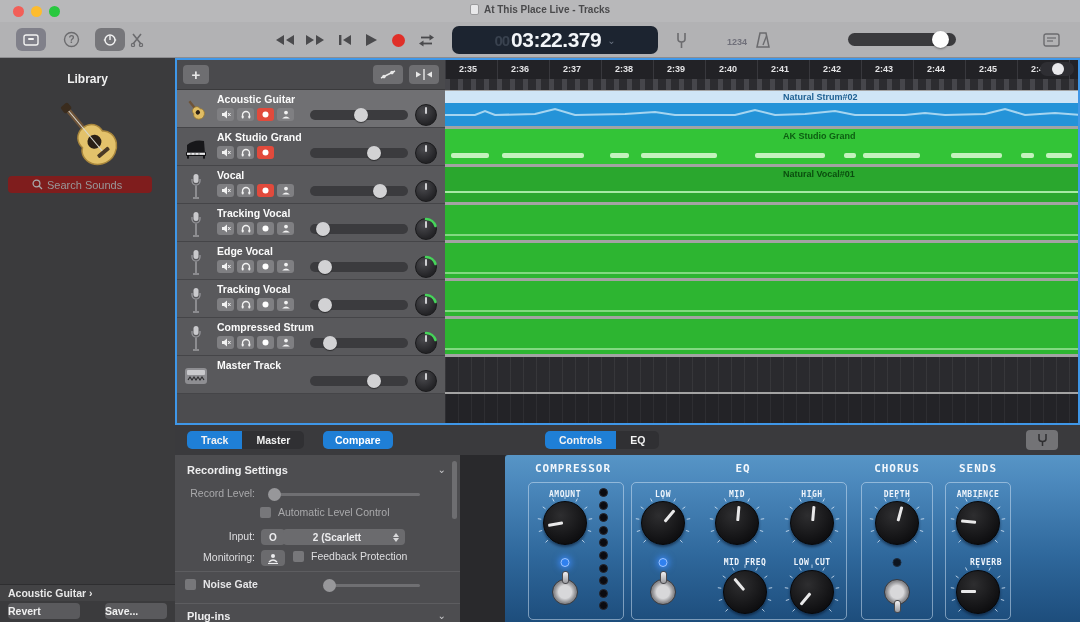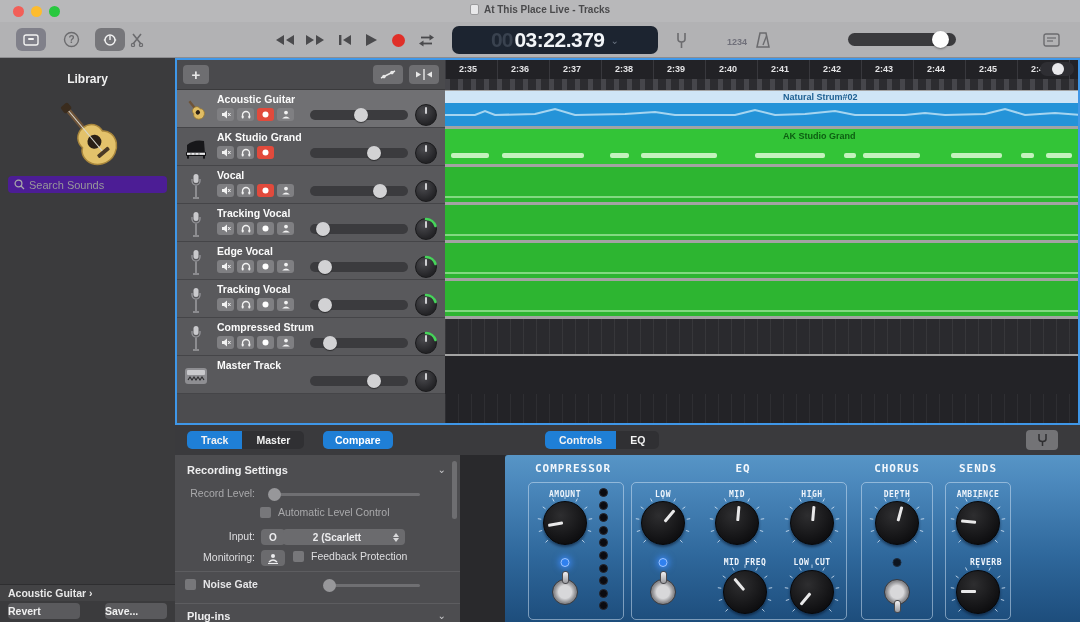--- a/index.html
+++ b/index.html
@@ -13,32 +13,32 @@
   #tl-close{ left:13px; background:#f25f58; } #tl-min{ left:31px; background:#fdbc2e; } #tl-max{ left:49px; background:#28c83f; }
   #win-title { position:absolute; top:4px; left:0; right:0; text-align:center; font-size:10px; font-weight:bold; color:#4a4a4c; }
   #doc-icon { display:inline-block; width:9px; height:11px; background:#e8e8ea; border:1px solid #9a9a9c; border-radius:2px; vertical-align:-2px; margin-right:5px; }
 
   
   #toolbar { position:absolute; left:0; top:22px; width:1080px; height:36px; background:#b2b2b4; border-bottom:1px solid #8d8d90; }
   .tb-btn { position:absolute; top:6px; width:30px; height:23px; border-radius:6px; display:flex; align-items:center; justify-content:center; }
   .tb-dark { background:#80808a; }
   .transport { position:absolute; top:8px; display:flex; align-items:center; justify-content:center; width:26px; height:20px; }
   #lcd { position:absolute; left:452px; top:4px; width:206px; height:28px; background:#1c2430; border-radius:7px; display:flex; align-items:center; justify-content:center; gap:2px; }
-  #lcd-dim { color:#39424f; font-size:21px; font-weight:bold; letter-spacing:-1px; }
+  #lcd-dim { color:#39424f; font-size:15px; font-weight:bold; letter-spacing:-1px; }
   #lcd-time { color:#f2f5f8; font-size:21px; font-weight:bold; letter-spacing:-0.5px; }
   #lcd-chevron { color:#6a7482; font-size:10px; margin-left:4px; }
   #master-volume { position:absolute; left:848px; top:11px; width:108px; height:13px; background:#3a3a3d; border-radius:7px; }
   #master-volume-knob { position:absolute; top:-2px; left:84px; width:17px; height:17px; border-radius:50%; background:#fdfdfd; box-shadow:0 1px 2px rgba(0,0,0,.4); }
   #count-in { position:absolute; left:727px; top:15px; font-size:9px; font-weight:bold; color:#70707a; letter-spacing:0; }
 
   
   #library { position:absolute; left:0; top:58px; width:175px; height:564px; background:#3b3b3d; }
   #library-title { text-align:center; padding-top:14px; font-size:12px; font-weight:bold; color:#f0f0f0; }
   #library-art { position:absolute; left:50%; top:38px; transform:translateX(-50%); }
-  #search-field { position:absolute; left:8px; top:118px; width:159px; height:17px; background:#4c1d95; border-radius:4px; display:flex; align-items:center; padding:0 6px; gap:4px; }
+  #search-field { position:absolute; left:8px; top:118px; width:144px; height:17px; background:#7f1d1d; border-radius:4px; display:flex; align-items:center; padding:0 24px; gap:4px; }
   #search-field span.ph { color:#98989a; font-size:11px; }
   #library-list { position:absolute; left:0; top:142px; width:175px; }
   .lib-item { height:18px; line-height:18px; padding-left:9px; font-size:11px; font-weight:bold; color:#f2f2f2; }
   .lib-item.selected { background:#5c5c5f; }
   #library-footer { position:absolute; left:0; bottom:0; width:175px; height:38px; }
   #patch-name { height:17px; line-height:17px; padding-left:8px; font-size:10.5px; font-weight:bold; color:#e8e8e8; background:#434345; border-top:1px solid #2e2e30; }
   .foot-btn { position:absolute; bottom:3px; height:16px; border-radius:4px; background:#5a5a5d; color:#f0f0f0; font-size:10.5px; font-weight:bold; line-height:16px; }
   #revert-btn { left:8px; width:72px; } #save-btn { left:105px; width:62px; }
 
   
@@ -685,20 +685,26 @@
               <div class="midi-note" style="left: 26%; width: 3%;"></div>
               <div class="midi-note" style="left: 31%; width: 12%;"></div>
               <div class="midi-note" style="left: 49%; width: 11%;"></div>
               <div class="midi-note" style="left: 63%; width: 2%;"></div>
               <div class="midi-note" style="left: 66%; width: 9%;"></div>
               <div class="midi-note" style="left: 80%; width: 8%;"></div>
               <div class="midi-note" style="left: 91%; width: 2%;"></div>
               <div class="midi-note" style="left: 95%; width: 4%;"></div>
             </div>
           </div>
+          <div class="lane lane-audio">
+            <div class="lane-fill">
+              <span class="rg-label">Natural Vocal#01</span>
+              <div class="wave-line"></div>
+            </div>
+          </div>
           <div class="lane lane-solid">
             <div class="lane-fill">
               <div class="solid-line"></div>
             </div>
           </div>
           <div class="lane lane-solid">
             <div class="lane-fill">
               <div class="solid-line"></div>
             </div>
           </div>

